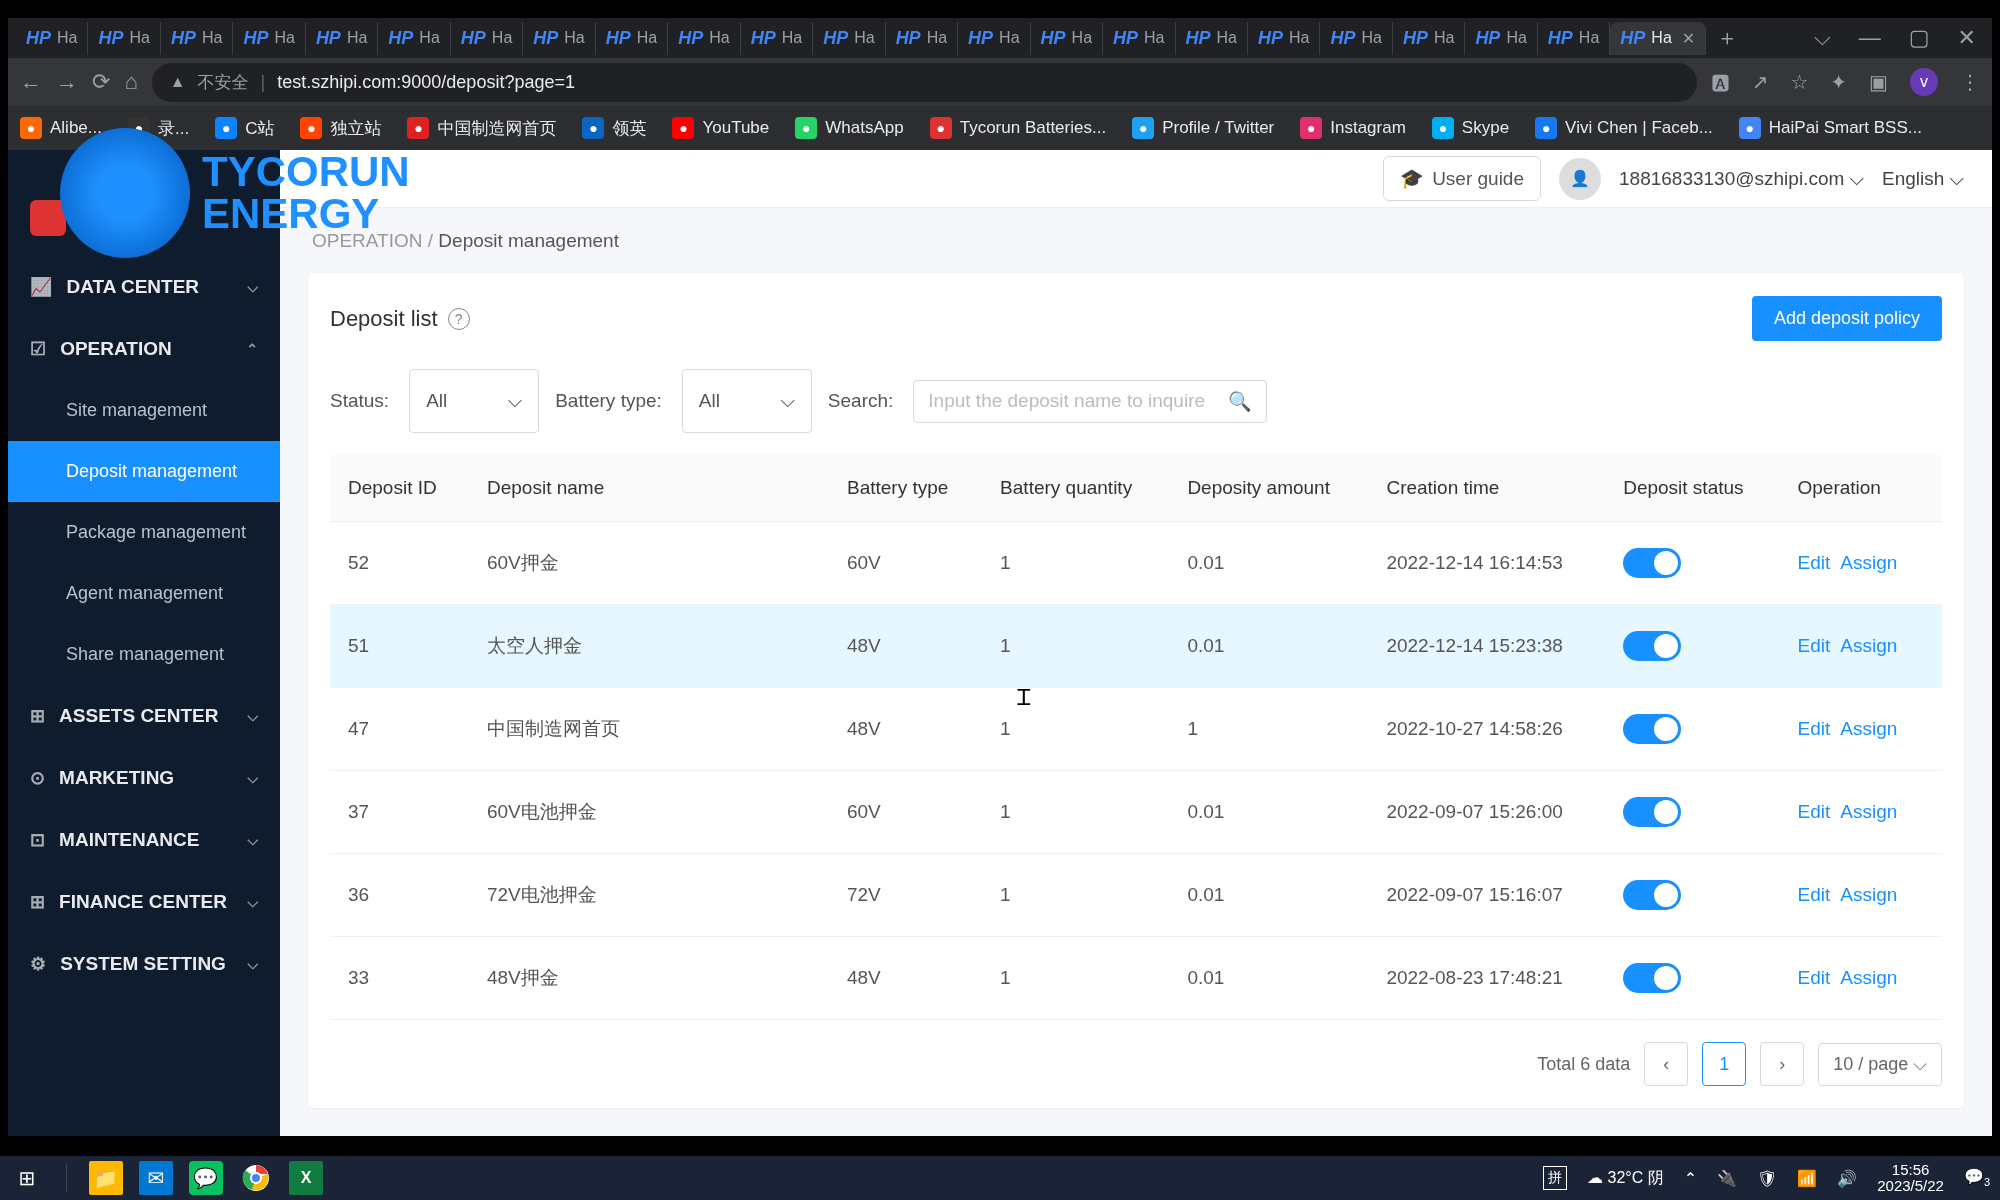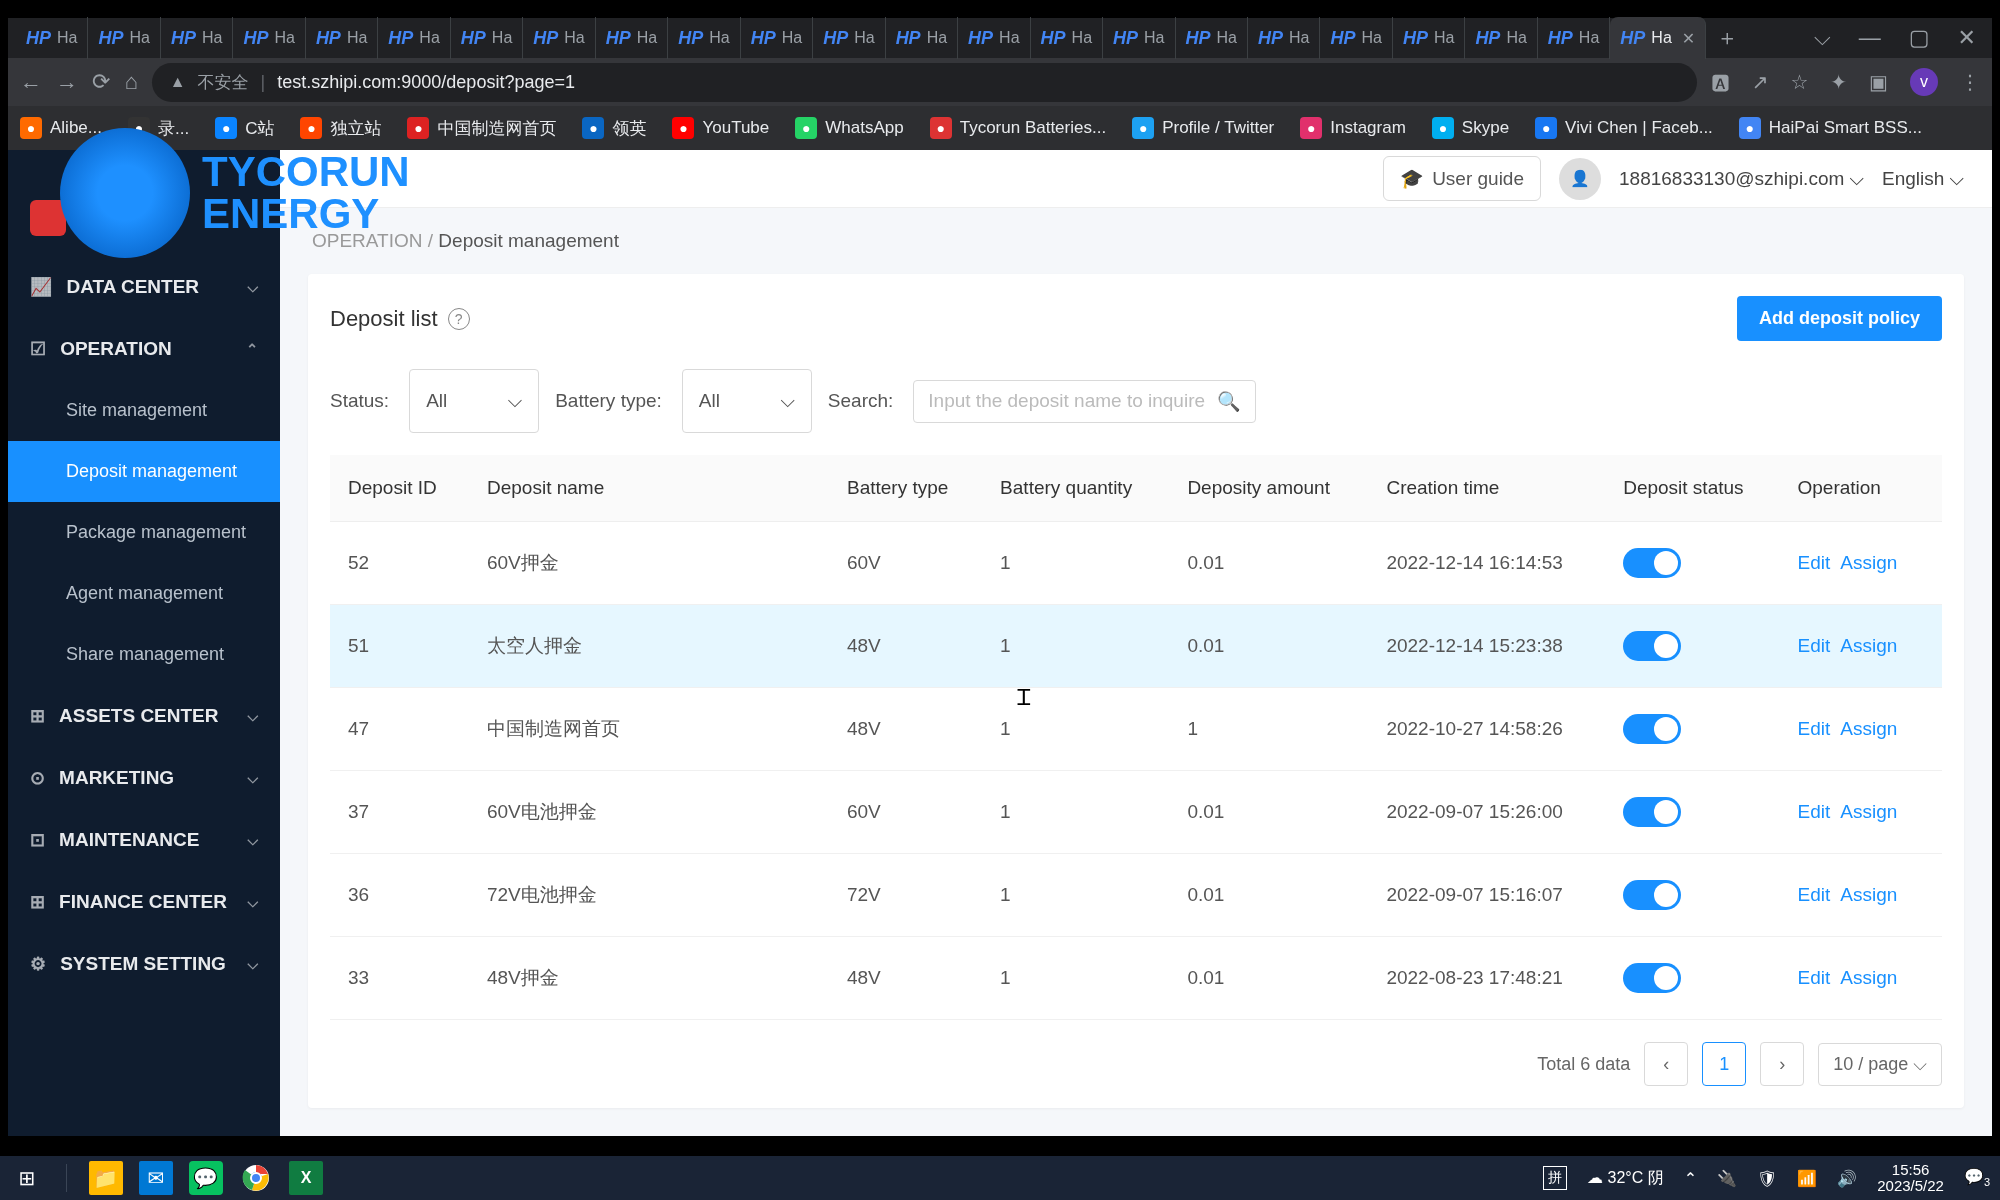--- a/index.html
+++ b/index.html
@@ -1,21 +1,21 @@
 <!DOCTYPE html>
 <html><head>
 <meta charset="utf-8">
 <style>
 * { margin: 0; padding: 0; box-sizing: border-box; font-family: Arial, sans-serif; }
 body { width: 2000px; height: 1200px; background: #000; overflow: hidden; position: relative; }
 
 .screen { position: absolute; top: 18px; left: 8px; right: 8px; bottom: 20px; background: #000; }
 
 .titlebar { height: 40px; background: #202124; display: flex; align-items: center; padding: 0 8px; }
-.tabs-row { display: flex; gap: 0; flex: 1; overflow: hidden; }
+.tabs-row { display: flex; align-items: center; gap: 0; flex: 1; overflow: hidden; }
 .tab { display: flex; align-items: center; gap: 6px; padding: 6px 10px; color: #9aa0a6; font-size: 16px; border-right: 1px solid #3c4043; min-width: 50px; }
 .tab.active { background: #35363a; border-radius: 8px 8px 0 0; color: #e8eaed; }
 .tab-icon-hp { color: #4285f4; font-weight: bold; font-size: 18px; font-style: italic; }
 .tab-close { color: #9aa0a6; margin-left: 4px; }
 .titlebar-controls { display: flex; gap: 28px; color: #9aa0a6; font-size: 22px; margin-right: 8px; }
 .titlebar-controls span { cursor: pointer; }
 
 .addressbar { height: 48px; background: #35363a; display: flex; align-items: center; padding: 0 12px; gap: 14px; }
 .nav-icon { color: #9aa0a6; font-size: 22px; cursor: pointer; }
 .url-box { flex: 1; display: flex; align-items: center; gap: 12px; background: #202124; border-radius: 24px; padding: 8px 18px; color: #9aa0a6; font-size: 18px; }
@@ -46,26 +46,26 @@
 .top-email { font-size: 19px; color: #444; }
 .lang { font-size: 19px; color: #444; }
 
 .breadcrumb { padding: 22px 32px; font-size: 19px; color: #999; }
 .breadcrumb .current { color: #555; }
 
 .card { background: #fff; margin: 0 28px 28px; border-radius: 4px; padding: 22px; box-shadow: 0 1px 3px rgba(0,0,0,0.05); }
 .card-head { display: flex; align-items: center; margin-bottom: 28px; }
 .card-title { font-size: 22px; color: #333; display: flex; align-items: center; gap: 10px; }
 .help-circle { width: 22px; height: 22px; border: 1.5px solid #888; border-radius: 50%; display: flex; align-items: center; justify-content: center; font-size: 14px; color: #888; }
-.add-btn { margin-left: auto; background: #1890ff; color: #fff; border: none; padding: 12px 22px; border-radius: 4px; font-size: 18px; cursor: pointer; font-weight: bold; }
+.add-btn { margin-left: auto; background: #1890ff; color: #fff; border: none; padding: 12px 22px; border-radius: 4px; font-size: 18px; cursor: pointer; }
 
 .filters { display: flex; align-items: center; gap: 16px; margin-bottom: 22px; font-size: 19px; color: #555; }
 .filters label { margin-right: 4px; }
 .select-box { border: 1px solid #d9d9d9; border-radius: 4px; padding: 20px 16px; min-width: 130px; display: flex; align-items: center; justify-content: space-between; color: #555; cursor: pointer; gap: 20px; }
-.search-box { border: 1px solid #d9d9d9; border-radius: 4px; padding: 9px 14px; min-width: 340px; display: flex; align-items: center; color: #bbb; gap: 12px; }
+.search-box { border: 1px solid #d9d9d9; border-radius: 4px; padding: 9px 14px; min-width: 340px; display: flex; align-items: center; color: #bbb; gap: 23px; }
 
 table { width: 100%; border-collapse: collapse; font-size: 19px; }
 th { text-align: left; padding: 22px 18px; color: #333; font-weight: 500; border-bottom: 1px solid #eee; background: #fafafa; }
 td { padding: 26px 18px; color: #555; border-bottom: 1px solid #f0f0f0; }
 tr.hover td { background: #e6f7ff; }
 .switch { width: 58px; height: 30px; background: #1890ff; border-radius: 15px; position: relative; cursor: pointer; }
 .switch::after { content: ""; position: absolute; width: 24px; height: 24px; background: #fff; border-radius: 50%; top: 3px; right: 3px; }
 .op-link { color: #1890ff; cursor: pointer; margin-right: 10px; }
 
 .pagination { display: flex; justify-content: flex-end; align-items: center; gap: 14px; margin-top: 22px; font-size: 18px; color: #666; }

